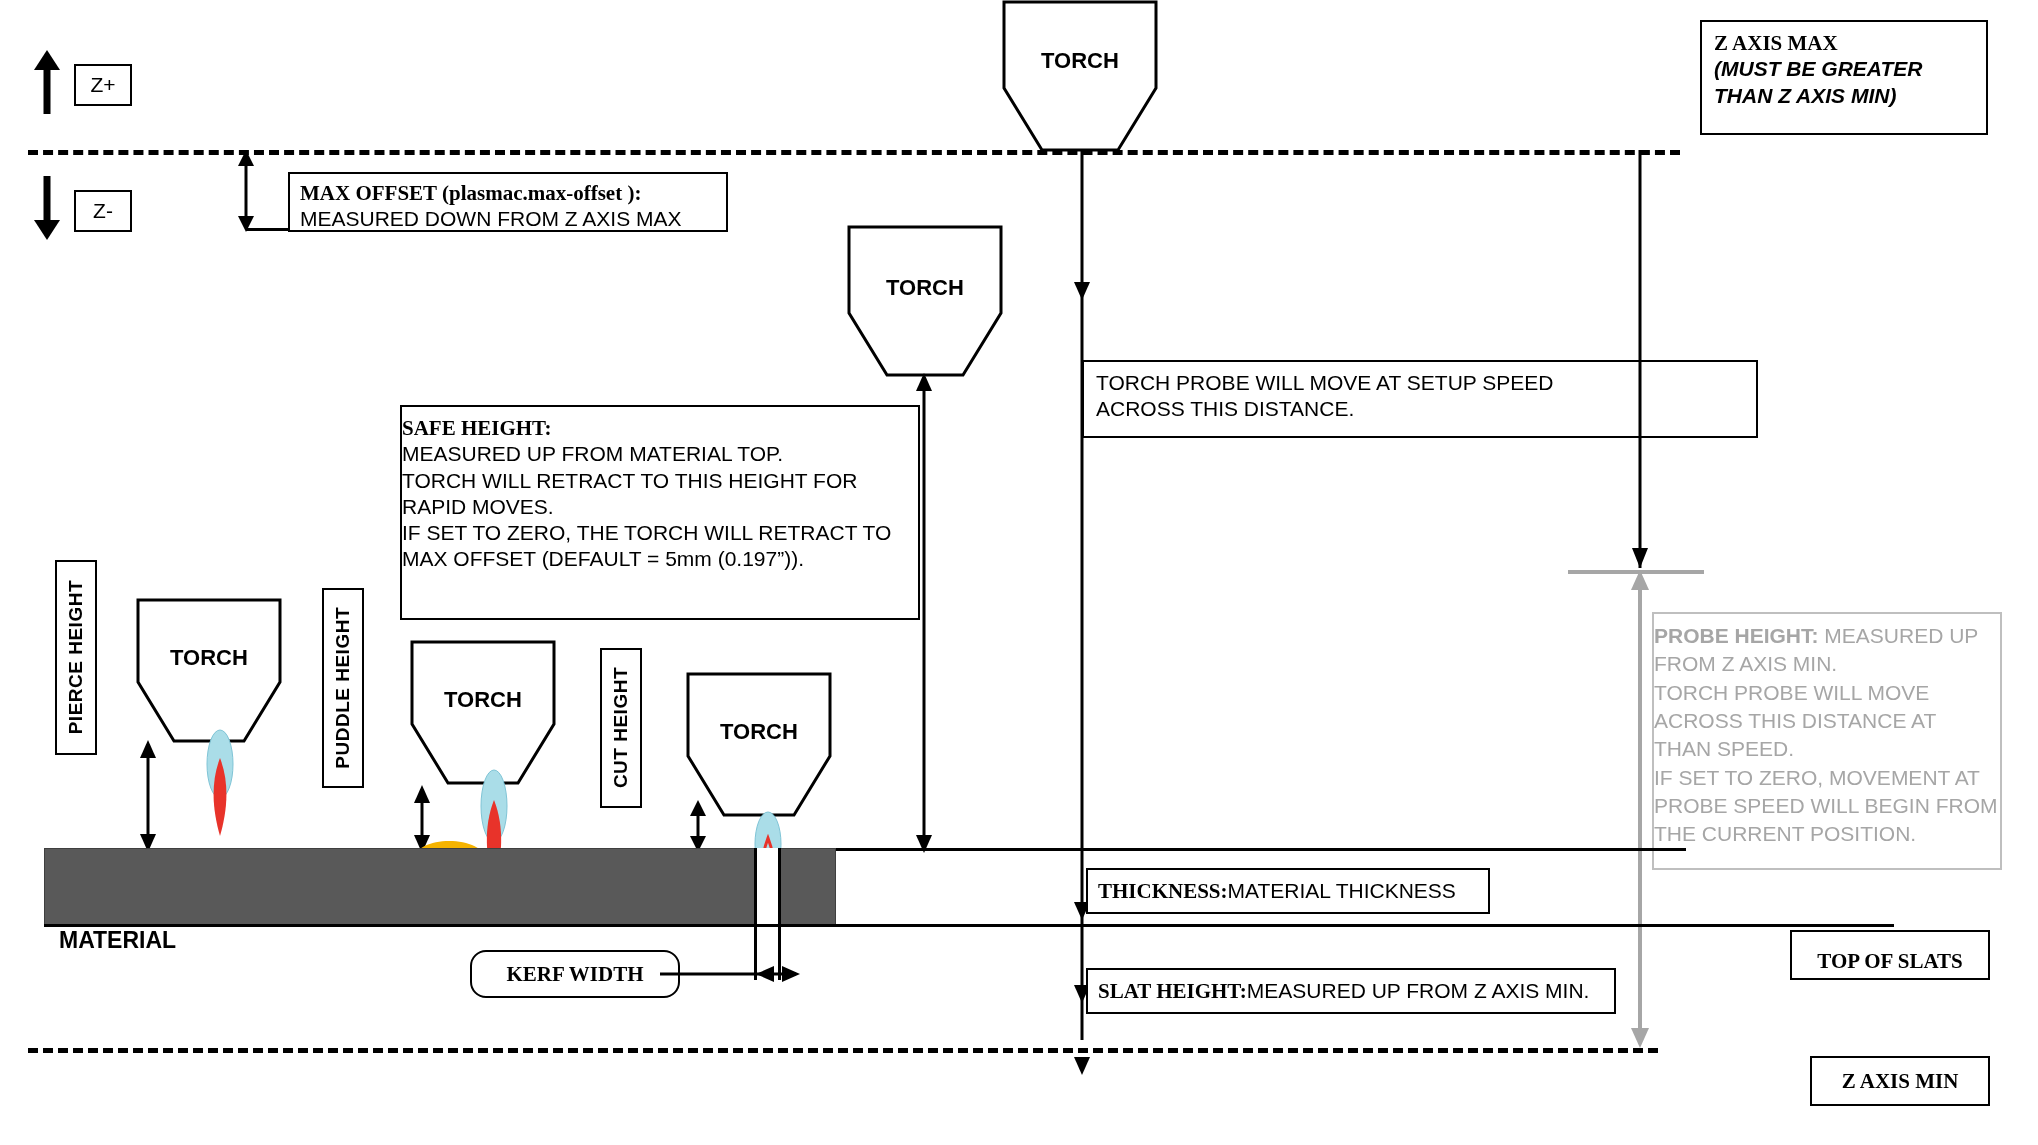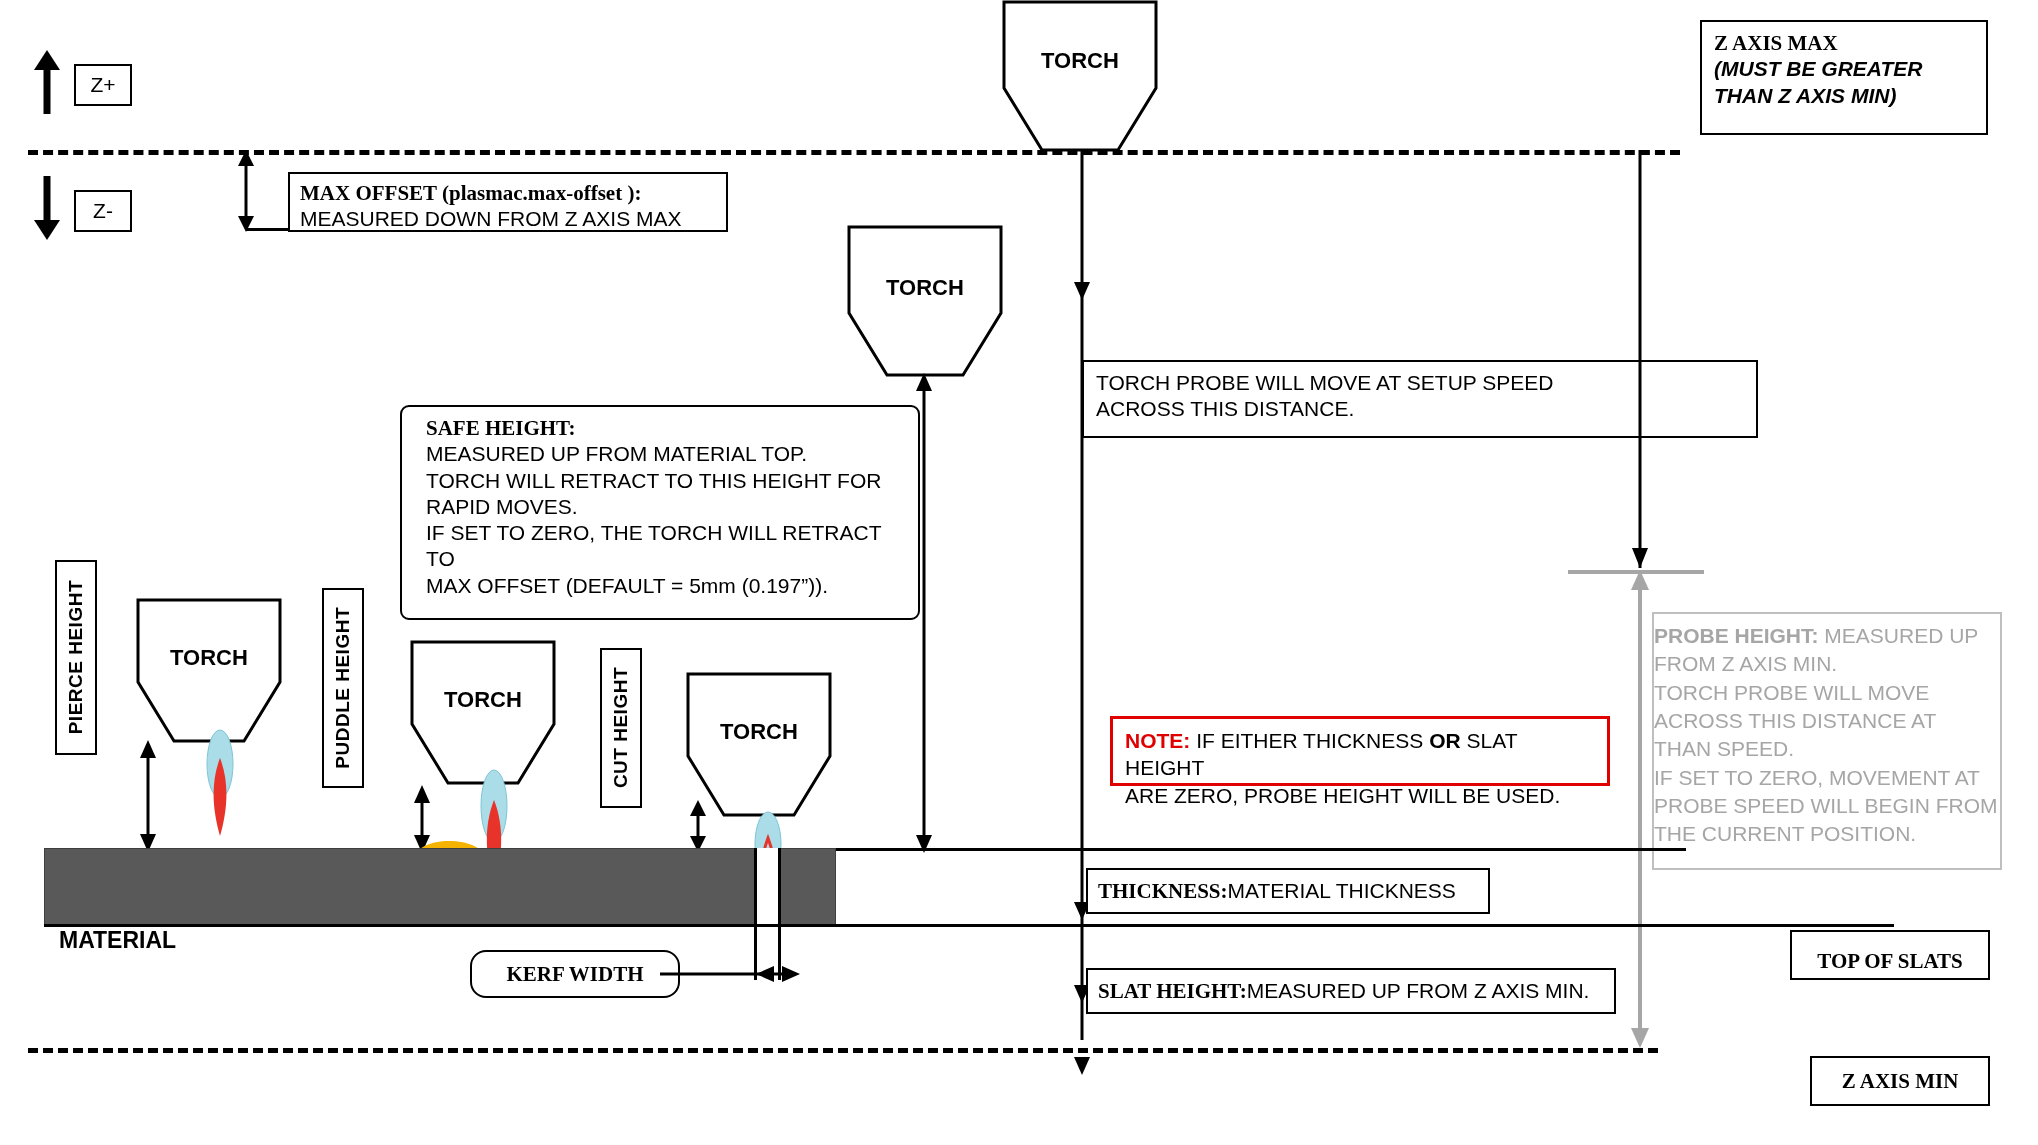--- a/index.html
+++ b/index.html
@@ -130,21 +130,21 @@
   <svg class="abs" style="left:1000px; top:0px;" width="160" height="152">
     <polygon points="4,2 156,2 156,88 118,150 42,150 4,88" fill="#ffffff" stroke="#000" stroke-width="3"></polygon>
   </svg>
   <div class="abs torch-label" style="left:1000px; top:48px; width:160px;">TORCH</div>
 
   <svg class="abs" style="left:845px; top:225px;" width="160" height="152">
     <polygon points="4,2 156,2 156,88 118,150 42,150 4,88" fill="#ffffff" stroke="#000" stroke-width="3"></polygon>
   </svg>
   <div class="abs torch-label" style="left:845px; top:275px; width:160px;">TORCH</div>
 
-  <div class="abs box" style="left:400px; top:405px; width:520px; height:215px; padding:8px 24px; font-size:21px;border-radius:9px;">
+  <div class="abs box" style="left:400px; top:405px; width:520px; height:215px; padding:8px 0; font-size:21px;">
     <div class="label-bold">SAFE HEIGHT:</div>
     <div>MEASURED UP FROM MATERIAL TOP.</div>
     <div>TORCH WILL RETRACT TO THIS HEIGHT FOR</div>
     <div>RAPID MOVES.</div>
     <div>IF SET TO ZERO, THE TORCH WILL RETRACT TO</div>
     <div>MAX OFFSET (DEFAULT = 5mm (0.197”)).</div>
   </div>
 
   <svg class="abs" style="left:910px; top:373px;" width="30" height="480">
     <line x1="14" y1="4" x2="14" y2="476" stroke="#000" stroke-width="3"></line>
@@ -184,26 +184,20 @@
     </div>
     <div>FROM Z AXIS MIN.</div>
     <div>TORCH PROBE WILL MOVE</div>
     <div>ACROSS THIS DISTANCE AT</div>
     <div>THAN SPEED.</div>
     <div>IF SET TO ZERO,  MOVEMENT AT</div>
     <div>PROBE SPEED WILL BEGIN FROM</div>
     <div>THE CURRENT POSITION.</div>
   </div>
 
-  <div class="abs note-box" style="left:1110px; top:716px; width:500px; height:70px;">
-    <div>
-      <span class="note-red">NOTE:</span><span>  IF EITHER THICKNESS </span><b>OR</b><span> SLAT HEIGHT</span>
-    </div>
-    <div>ARE ZERO, PROBE HEIGHT WILL BE USED.</div>
-  </div>
 
   <div class="abs box" style="left:55px; top:560px; width:42px; height:195px; padding:4px 2px; display:flex; align-items:center; justify-content:center;">
     <div class="vert-text">PIERCE HEIGHT</div>
   </div>
   <svg class="abs" style="left:134px; top:740px;" width="30" height="112">
     <line x1="14" y1="4" x2="14" y2="108" stroke="#000" stroke-width="3"></line>
     <polygon points="14,0 6,18 22,18" fill="#000"></polygon>
     <polygon points="14,112 6,94 22,94" fill="#000"></polygon>
   </svg>
 

